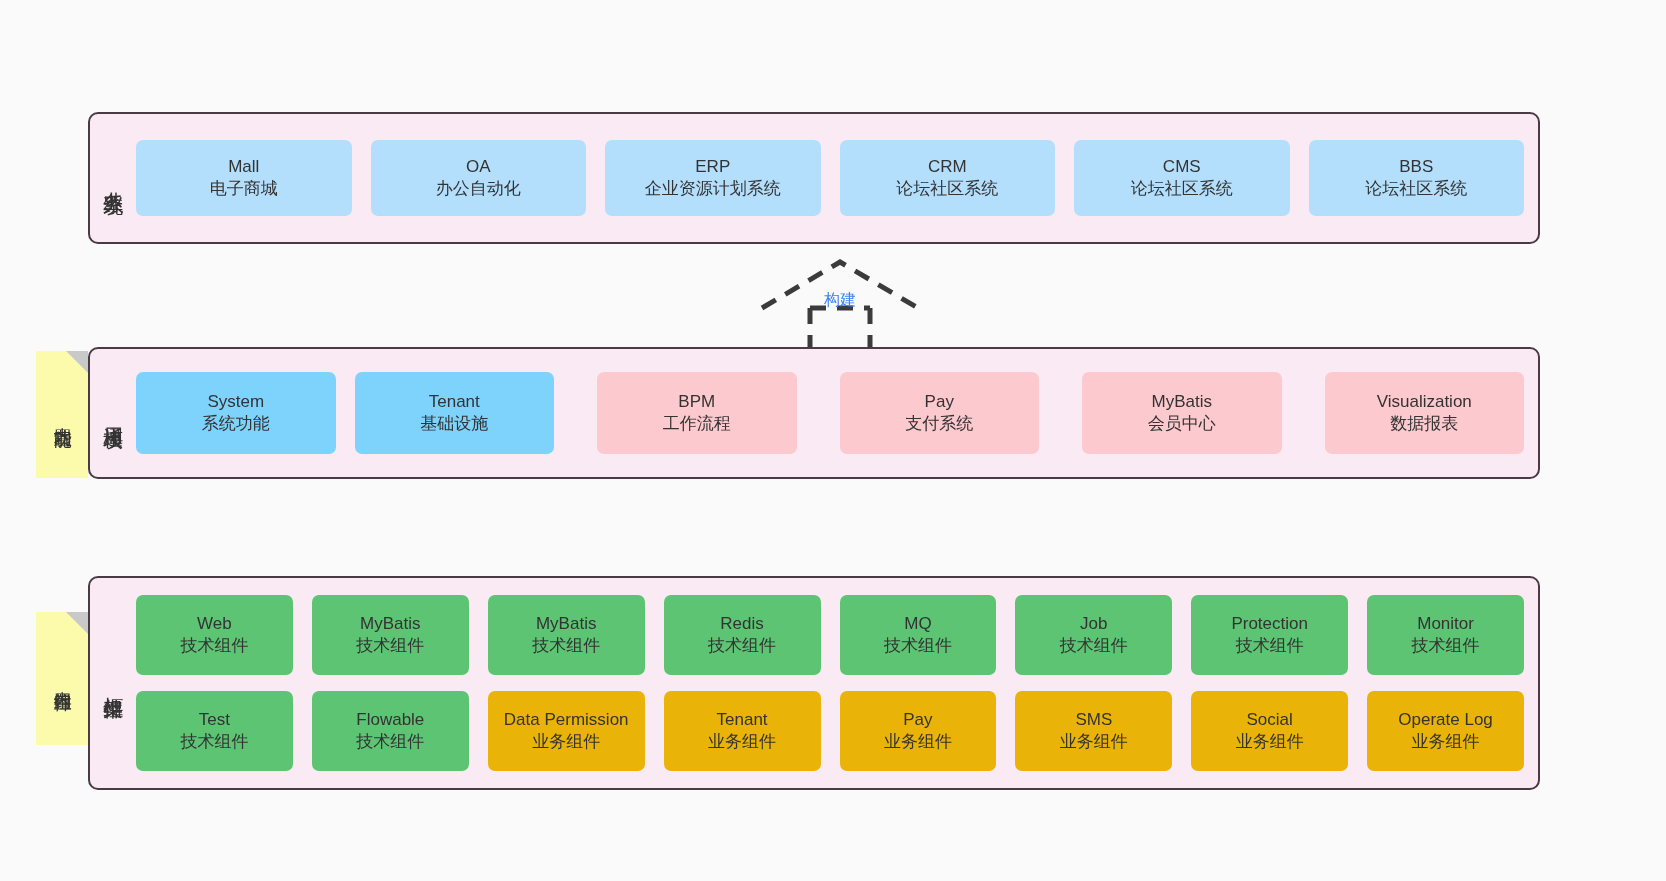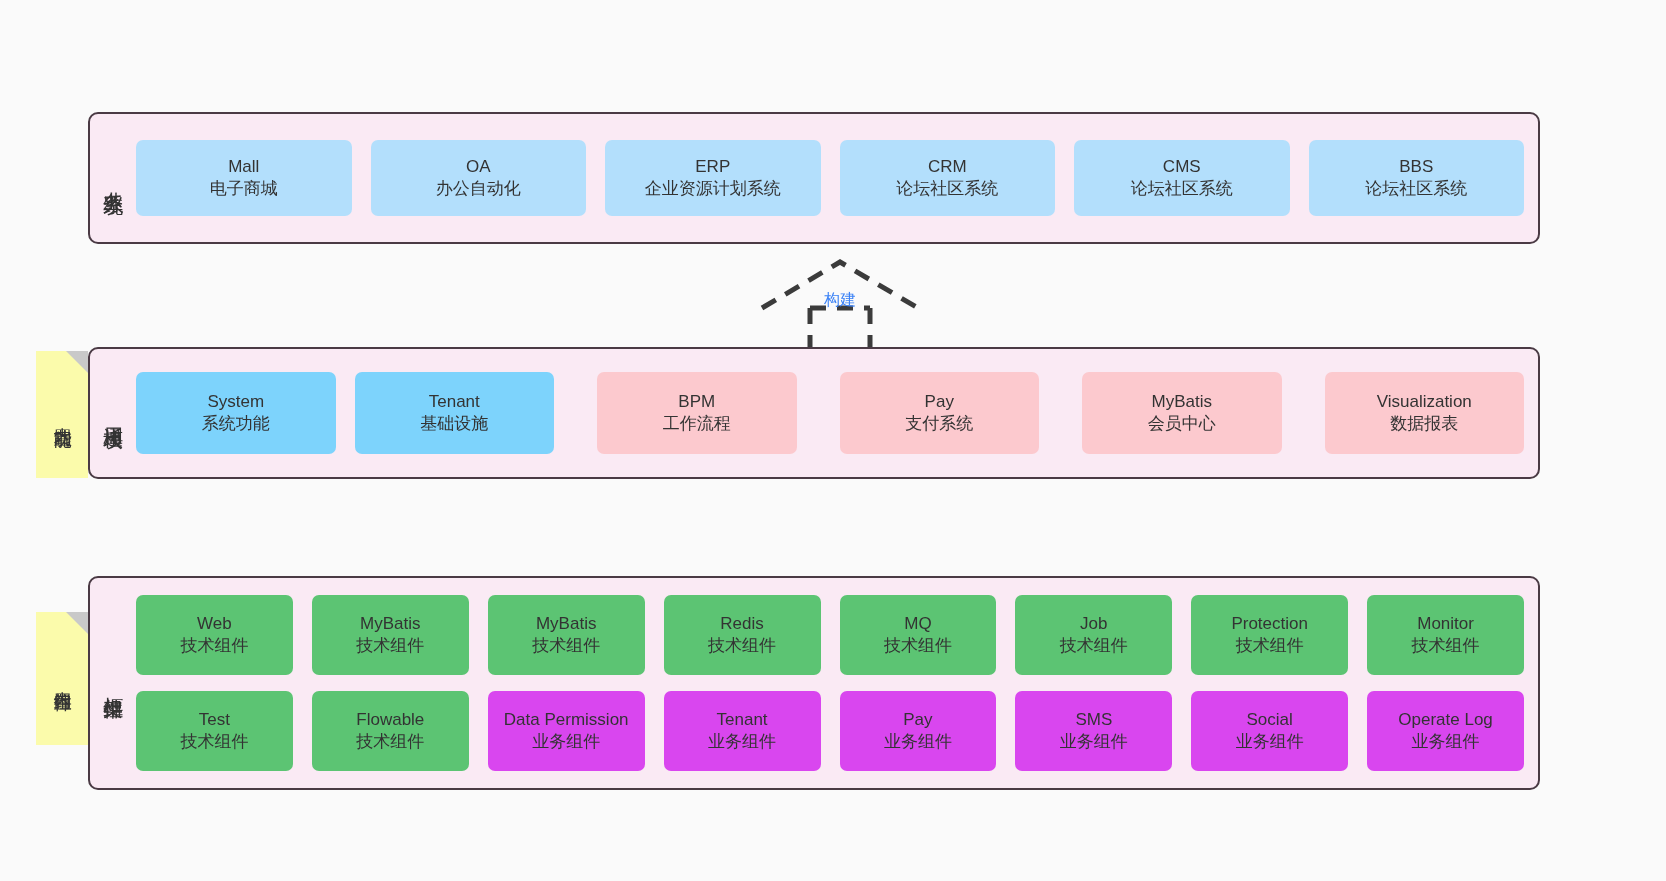--- a/index.html
+++ b/index.html
@@ -83,21 +83,21 @@
   .card .ct {
     display: block;
     text-align: right;
   }
 
   
   .c-blue        { background: #b3dffc; }
   .c-red         { background: #7dd3fc; }
   .c-pink        { background: #fcc9ce; margin-left: 24px; }
   .c-green       { background: #5cc473; }
-  .c-greenlight  { background: #d946ef; }
+  .c-greenlight  { background: #eab308; }
 
   
   #layer-business  { left: 88px;  top: 112px; width: 1452px; height: 132px; }
   #layer-common    { left: 88px;  top: 347px; width: 1452px; height: 132px; }
   #layer-framework { left: 88px;  top: 576px; width: 1452px; height: 214px; }
 
   #layer-business  .card-row { height: 76px; }
   #layer-common    .card-row { height: 82px; }
   #layer-framework .card-row { height: 80px; }
 

